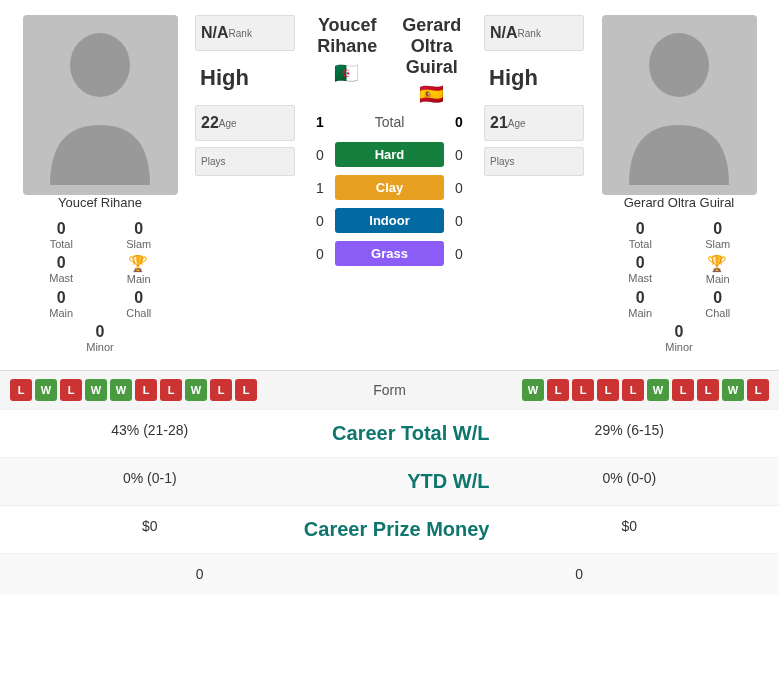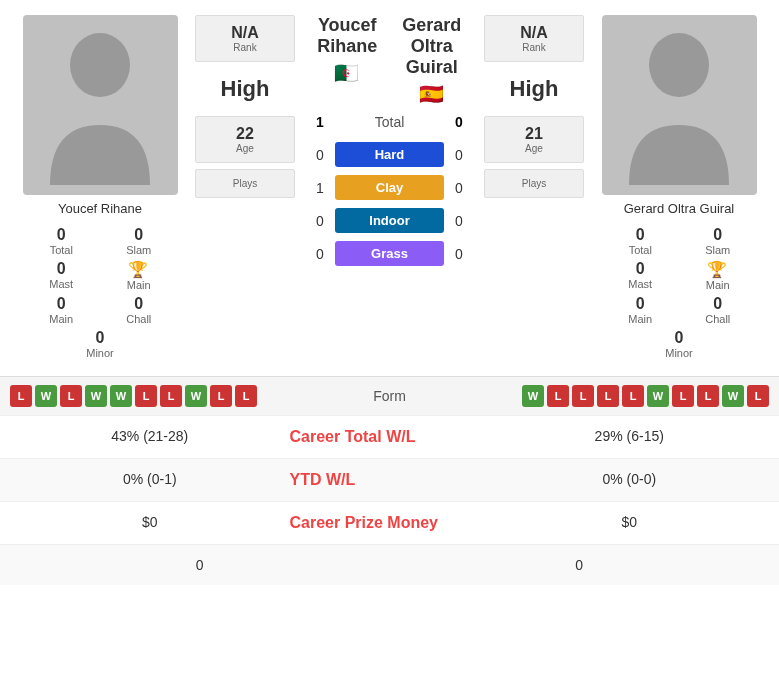--- a/index.html
+++ b/index.html
@@ -37,21 +37,20 @@
       width: 100%;
       height: 100%;
       display: flex;
       align-items: center;
       justify-content: center;
     }
 
     .player-name {
       font-size: 13px;
       color: #333;
-      margin-top: 6px;
       font-weight: normal;
     }
 
     .player-stats {
       display: flex;
       flex-wrap: wrap;
       justify-content: center;
       width: 155px;
       margin-top: 8px;
     }
@@ -88,21 +87,21 @@
       width: 110px;
       flex-shrink: 0;
       padding: 0 5px;
     }
 
     .mid-stat-row {
       width: 100%;
       background: #f0f0f0;
       border: 1px solid #ddd;
       display: flex;
-      flex-direction: column;
+      flex-direction: row;
       align-items: center;
       padding: 8px 5px;
       margin-bottom: 6px;
       border-radius: 2px;
     }
 
     .mid-stat-value {
       font-size: 16px;
       font-weight: bold;
       color: #333;
@@ -152,21 +151,21 @@
     .surface-btn {
       flex: 1;
       text-align: center;
       padding: 5px 0;
       border-radius: 3px;
       color: #fff;
       font-size: 13px;
       font-weight: bold;
     }
 
-    .surface-hard { background: #1d4ed8; }
+    .surface-hard { background: #15803d; }
     .surface-clay { background: #e8a020; }
     .surface-indoor { background: #0369a1; }
     .surface-grass { background: #8b5cf6; }
 
     .total-row {
       display: flex;
       align-items: center;
       width: 100%;
       margin-bottom: 8px;
     }
@@ -252,24 +251,24 @@
 
     .stats-left {
       flex: 1;
       text-align: center;
       font-size: 14px;
       color: #333;
     }
 
     .stats-center {
       width: 200px;
-      text-align: left;
-      font-size: 16px;
-      font-weight: bold;
-      color: #ef4444;
+      text-align: right;
+      font-size: 20px;
+      font-weight: bold;
+      color: #0f766e;
     }
 
     .stats-right {
       flex: 1;
       text-align: center;
       font-size: 14px;
       color: #333;
     }
   </style>
 </head>

